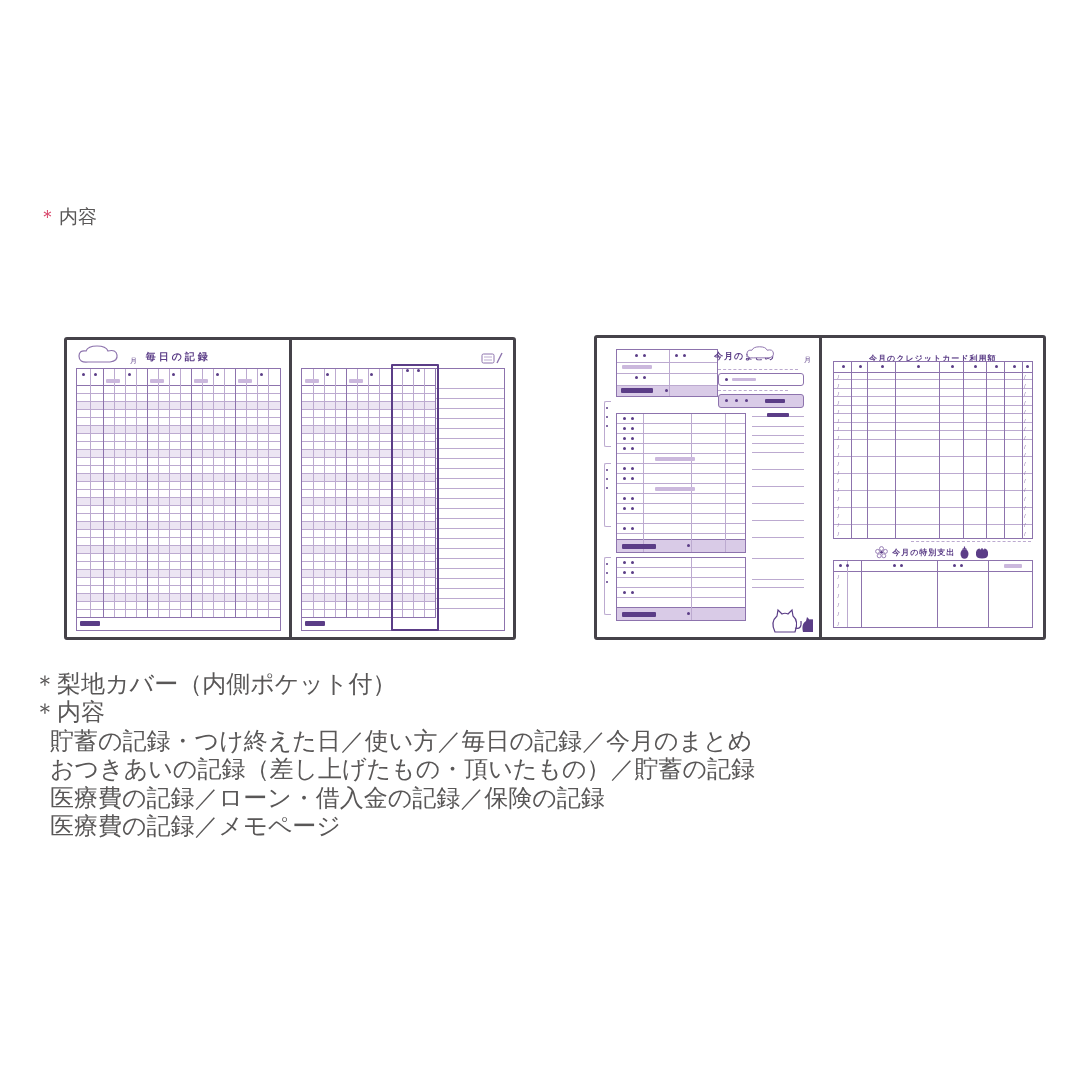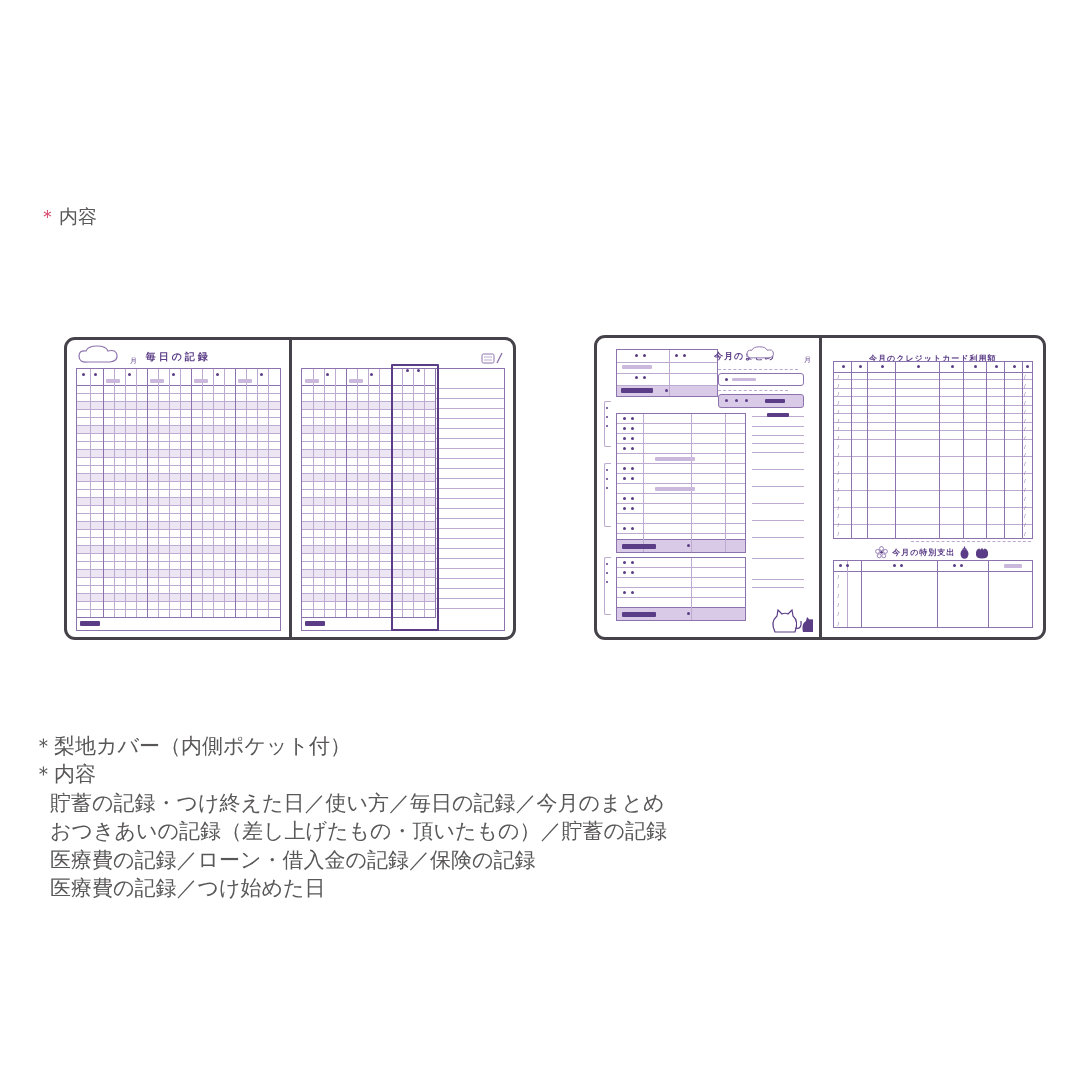--- a/index.html
+++ b/index.html
@@ -7,25 +7,25 @@
     --line:#bcaad0; --line-strong:#8d73ad; --band:#ece5f3; --band-strong:#d9cbe7;
     --accent:#5b3d87; --paper:#ffffff;
   }
   html,body{margin:0;padding:0;}
   body{width:1080px;height:1080px;background:#fff;font-family:"Liberation Sans",sans-serif;overflow:hidden;}
   .canvas{position:absolute;left:0;top:0;width:1080px;height:1080px;background:#fff;}
   .heading{position:absolute;left:8px;top:146px;width:1068px;font-size:29px;font-weight:bold;color:var(--heading);letter-spacing:0.5px;white-space:nowrap;}
   .top-label{position:absolute;left:38px;top:204px;font-size:19px;color:var(--ink);}
   .top-label .mark{color:var(--pink);margin-right:2px;}
   .top-lines{position:absolute;left:55px;top:238px;font-size:19px;color:var(--ink);line-height:27.5px;white-space:nowrap;}
-  .specs{position:absolute;left:33px;top:732px;font-size:21px;color:var(--ink);line-height:28.4px;white-space:nowrap;}
+  .specs{position:absolute;left:33px;top:670px;font-size:24px;color:var(--ink);line-height:28.4px;white-space:nowrap;}
   .specs .indent{padding-left:17px;}
 
   
-  .notebook{position:absolute;background:#fff;border:3px solid var(--nbborder);border-radius:11px;display:flex;}
+  .notebook{position:absolute;background:#fff;border:3px solid var(--nbborder);border-radius:3px;display:flex;}
   .nb1{left:64px;top:337px;width:446px;height:297px;}
   .nb2{left:594px;top:335px;width:446px;height:299px;}
   .spine{width:3px;background:var(--nbborder);}
   .page{position:relative;flex:1;}
   .inner{position:absolute;inset:7px 8px 6px 9px;display:flex;flex-direction:column;}
   .nb1-head{position:relative;height:21px;flex:none;}
   .cloud{position:absolute;left:0;top:-2px;}
   .cloud.right{left:auto;right:28px;}
   .month{position:absolute;left:54px;top:9px;font-size:7px;color:var(--accent);}
   .ptitle{position:absolute;left:0;right:0;top:3px;text-align:center;font-size:10px;font-weight:bold;color:var(--accent);letter-spacing:3px;}
@@ -382,15 +382,15 @@
       </div>
     </div>
   </div>
 
   <div class="specs">
     <div>＊梨地カバー（内側ポケット付）</div>
     <div>＊内容</div>
     <div class="indent">貯蓄の記録・つけ終えた日／使い方／毎日の記録／今月のまとめ</div>
     <div class="indent">おつきあいの記録（差し上げたもの・頂いたもの）／貯蓄の記録</div>
     <div class="indent">医療費の記録／ローン・借入金の記録／保険の記録</div>
-    <div class="indent">医療費の記録／つけ始めた日</div>
+    <div class="indent">医療費の記録／メモページ</div>
   </div>
 </div>
 
 </body></html>

